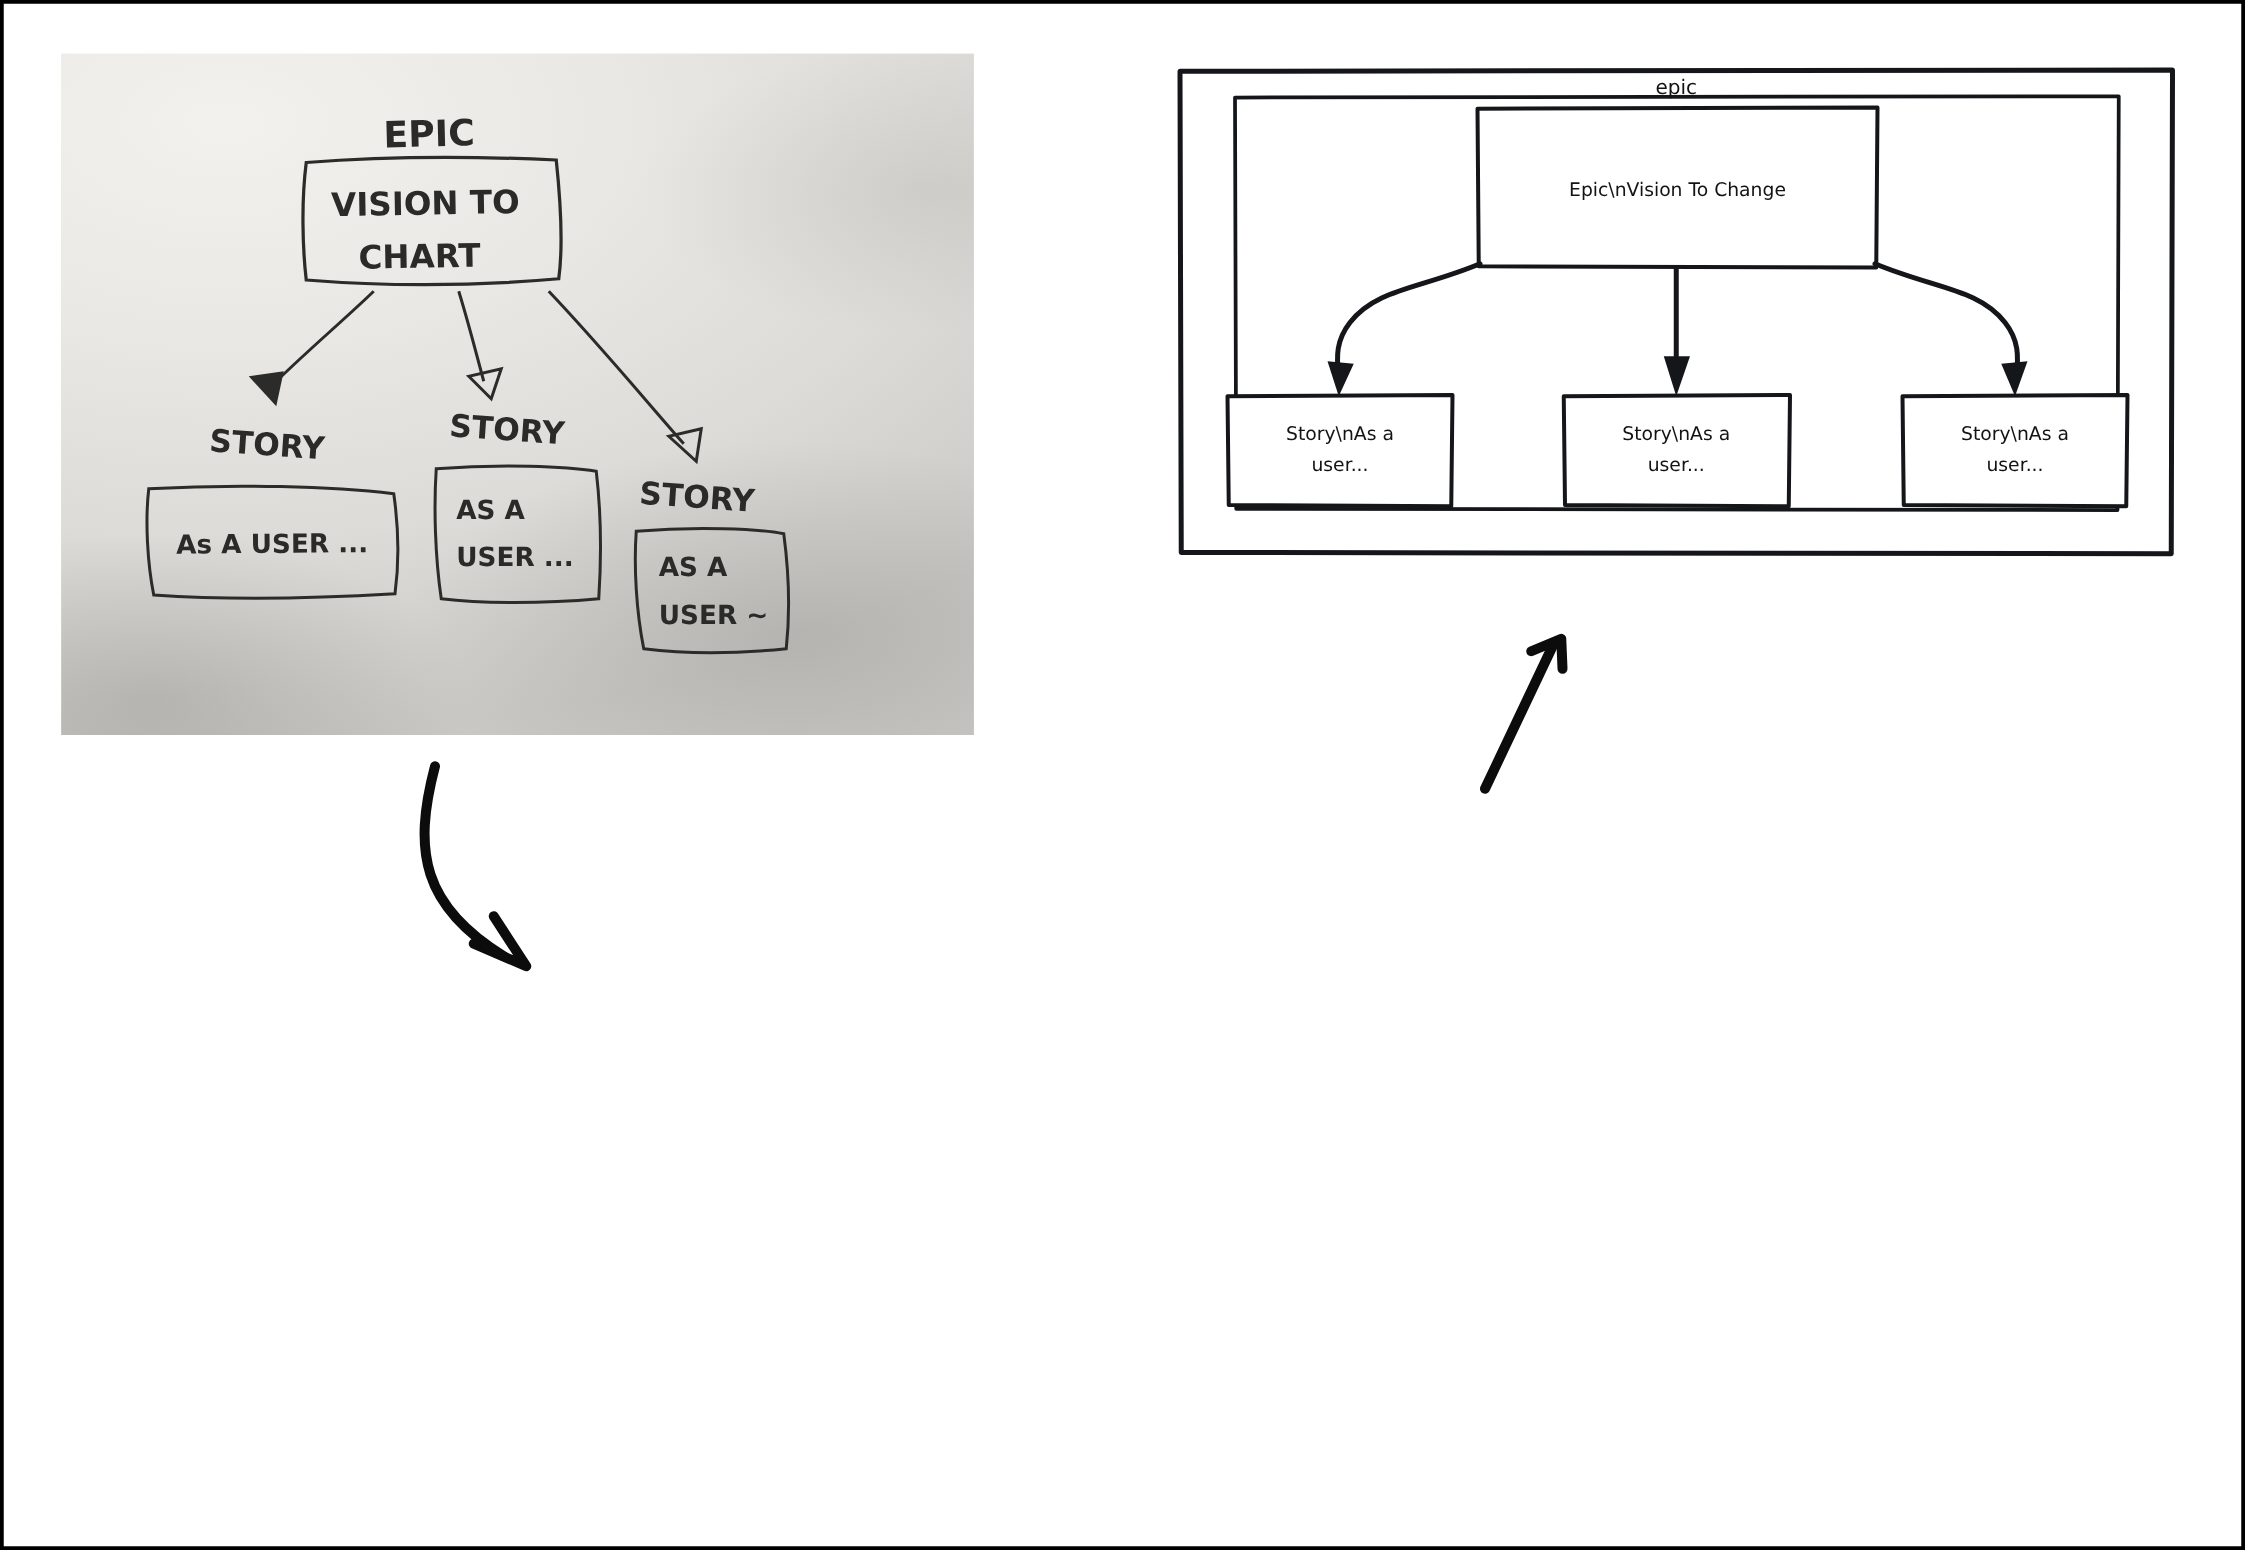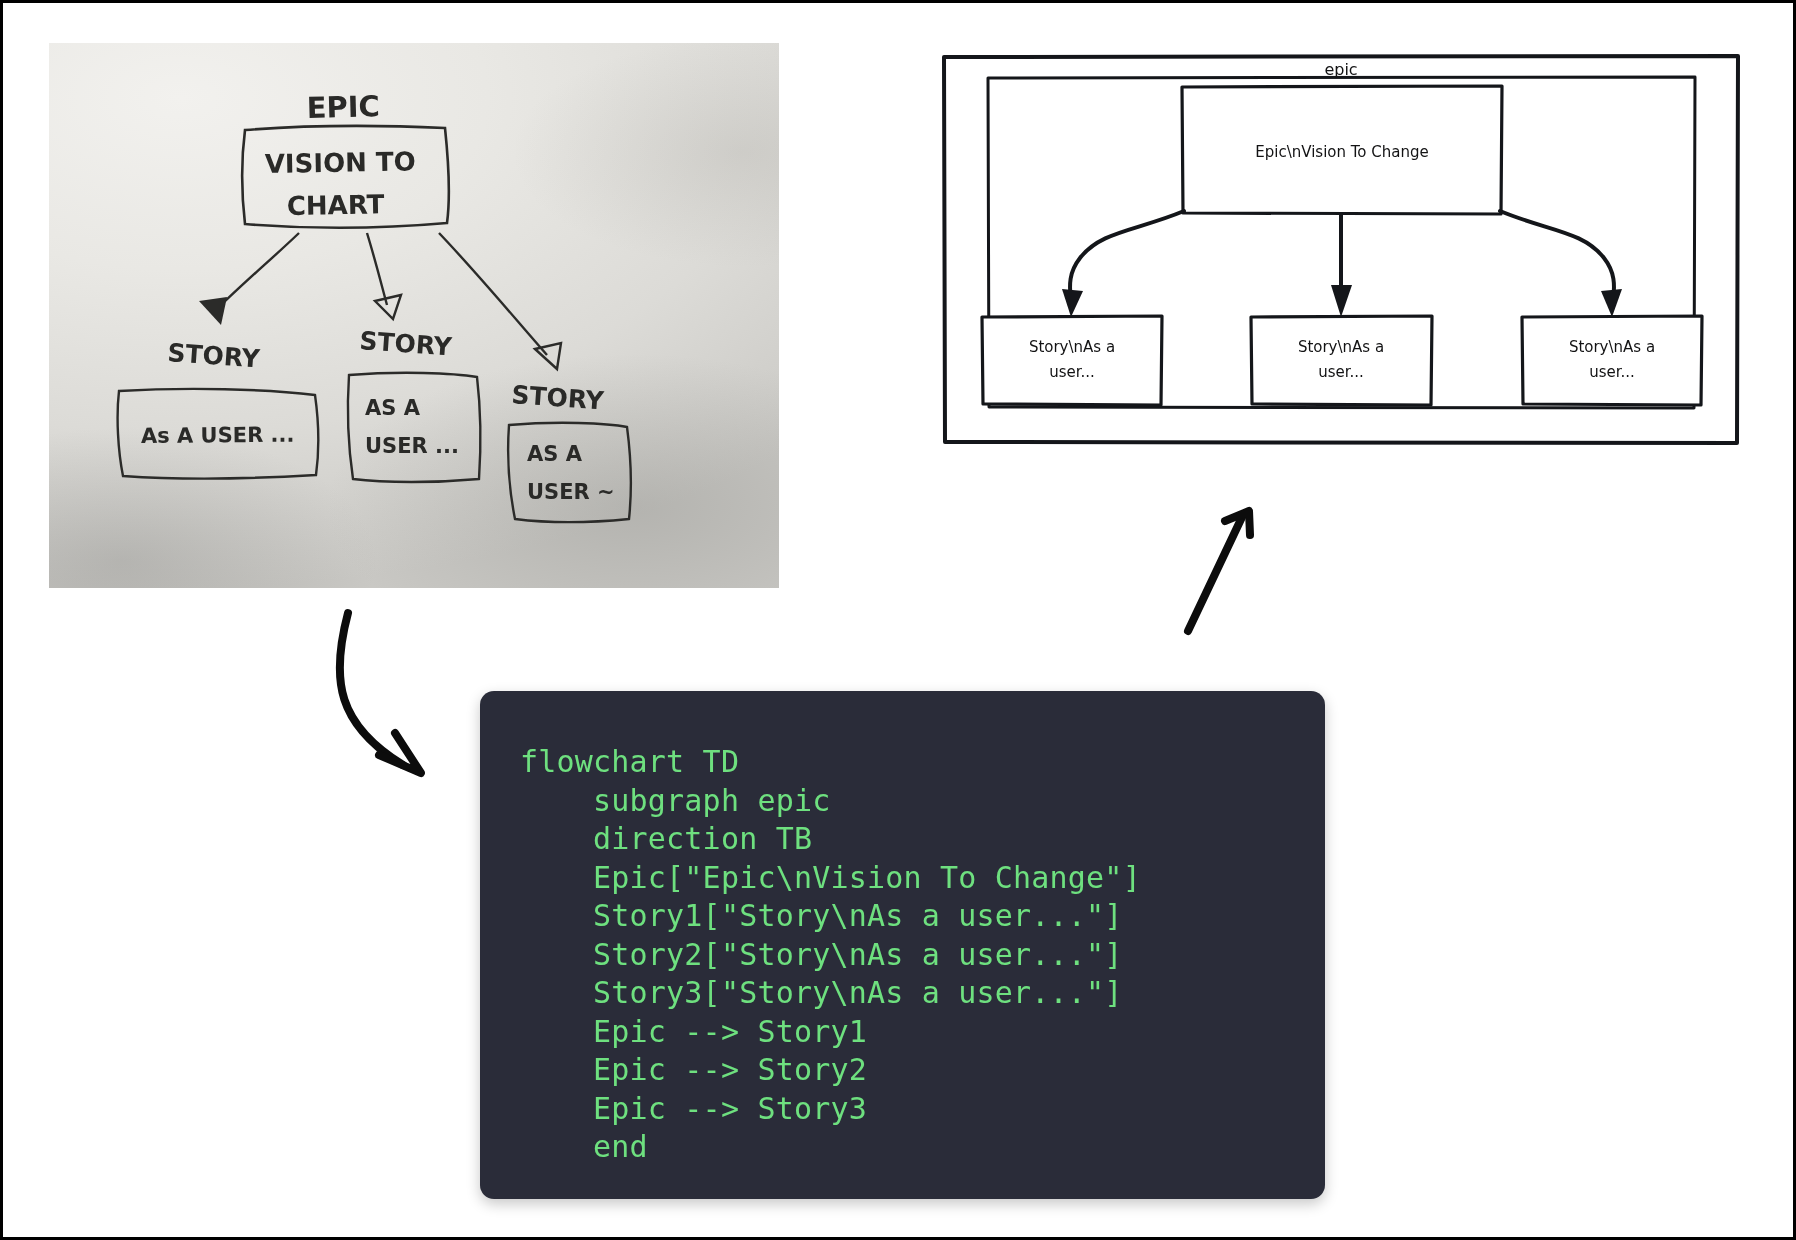--- a/index.html
+++ b/index.html
@@ -175,33 +175,20 @@
       <path d="M310,264 L491,263 L490,352 L311,351 Z" fill="#ffffff" stroke="#14161a" stroke-width="3.2" stroke-linejoin="round"></path>
       <text class="mm-txt" x="400" y="299" text-anchor="middle">Story\nAs a</text>
       <text class="mm-txt" x="400" y="324" text-anchor="middle">user...</text>
 
       <path d="M581,264 L761,263 L760,352 L582,351 Z" fill="#ffffff" stroke="#14161a" stroke-width="3.2" stroke-linejoin="round"></path>
       <text class="mm-txt" x="671" y="299" text-anchor="middle">Story\nAs a</text>
       <text class="mm-txt" x="671" y="324" text-anchor="middle">user...</text>
     </svg>
   </div>
 
-  <div id="code">
-    <pre>flowchart TD
-    subgraph epic
-    direction TB
-    Epic["Epic\nVision To Change"]
-    Story1["Story\nAs a user..."]
-    Story2["Story\nAs a user..."]
-    Story3["Story\nAs a user..."]
-    Epic --&gt; Story1
-    Epic --&gt; Story2
-    Epic --&gt; Story3
-    end</pre>
-  </div>
 
   <svg class="arrow-layer" viewBox="0 0 1796 1240">
 
     <path d="M345,610 C327,678 335,722 400,762" fill="none" stroke="#0c0c0c" stroke-width="8" stroke-linecap="round"></path>
     <path d="M376,752 L418,770 L392,730" fill="none" stroke="#0c0c0c" stroke-width="8" stroke-linecap="round" stroke-linejoin="round"></path>
 
     <path d="M1185,628 L1240,512" fill="none" stroke="#0c0c0c" stroke-width="8" stroke-linecap="round"></path>
     <path d="M1222,518 L1246,508 L1247,532" fill="none" stroke="#0c0c0c" stroke-width="8" stroke-linecap="round" stroke-linejoin="round"></path>
   </svg>
 

